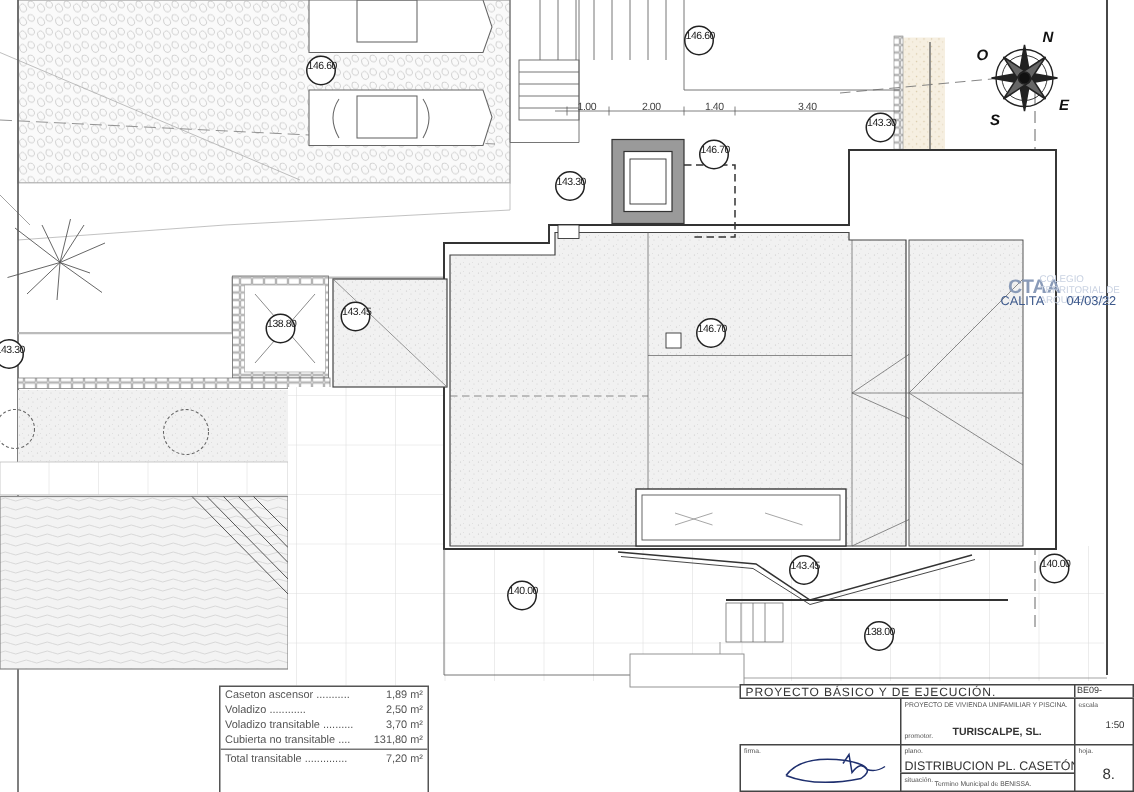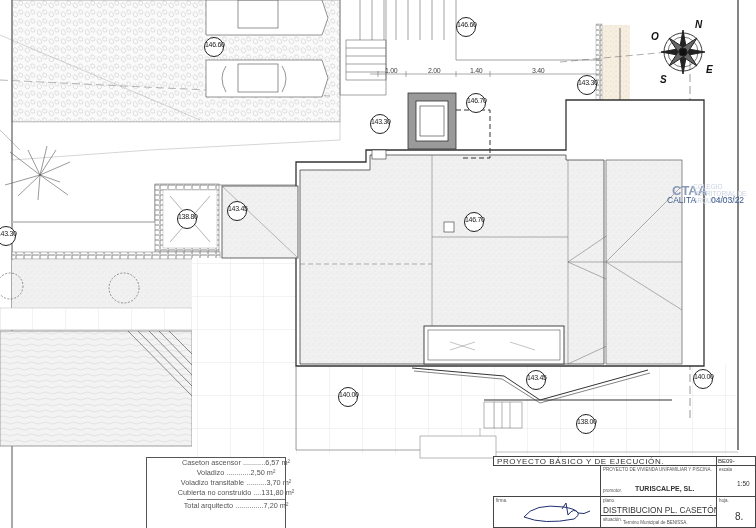--- a/index.html
+++ b/index.html
@@ -3,21 +3,21 @@
 <meta charset="utf-8">
 <style>
   html, body { margin:0; padding:0; background:#fff; }
   body { width:756px; height:528px; position:relative; overflow:hidden; font-family:"Liberation Sans", sans-serif; color:#222; }
   .abs { position:absolute; }
   .svgwrap { position:absolute; left:0; top:0; width:756px; height:528px; }
   .lvl { font-family:"Liberation Sans Narrow","Liberation Sans", sans-serif; font-size:7px; letter-spacing:-0.3px; }
   
   #surf { left:146px; top:457px; width:138px; height:71px; border:1px solid #555; background:#fff; font-size:7.3px; color:#555; }
   #surf .hd { text-align:center; font-weight:bold; font-size:7.4px; color:#222; padding:2px 0 1px; border-bottom:1px solid #555; }
-  #surf .row { display:flex; justify-content:center; padding:0 3px; height:10px; line-height:10px; white-space:nowrap;margin-left:40px; }
+  #surf .row { display:flex; justify-content:space-between; padding:0 3px; height:10px; line-height:10px; white-space:nowrap; }
   #surf .tot { border-top:1px solid #777; margin-top:1px; padding-top:1px; }
   
   #tb { left:493px; top:456px; width:263px; height:72px; font-family:"Liberation Sans Narrow","Liberation Sans",sans-serif; color:#333; }
   #tb .cell { position:absolute; border:1px solid #444; box-sizing:border-box; overflow:hidden; background:#fff; }
   .tiny { font-size:4.5px; color:#555; }
   .stamp { position:absolute; left:655px; top:183px; width:92px; height:40px; }
 </style>
 </head>
 <body>
 
@@ -231,36 +231,36 @@
 <div class="stamp">
   <div class="abs" style="left:17px;top:0;font-weight:bold;font-size:13px;color:#8a9bb8;">CTAA</div>
   <div class="abs" style="left:38px;top:0;width:54px;font-size:6.5px;color:#c9d2e2;line-height:7px;">COLEGIO TERRITORIAL DE ARQUITECTOS</div>
   <div class="abs" style="left:12px;top:12px;font-size:8.5px;color:#3e5a8c;">CALITA</div>
   <div class="abs" style="left:56px;top:12px;font-size:8.5px;color:#3e5a8c;">04/03/22</div>
 </div>
 
 <div id="surf" class="abs">
   <div class="row">
       <span>Caseton ascensor ...........</span>
-      <span>6,57 m²</span>
+      <span>1,89 m²</span>
     </div>
   <div class="row">
       <span>Voladizo            ............</span>
       <span>2,50 m²</span>
     </div>
   <div class="row">
       <span>Voladizo transitable ..........</span>
       <span>3,70 m²</span>
     </div>
   <div class="row">
-      <span>Cubierta no construido ....</span>
+      <span>Cubierta no transitable ....</span>
       <span>131,80 m²</span>
     </div>
   <div class="row tot">
-      <span>Total arquitecto ..............</span>
+      <span>Total transitable ..............</span>
       <span>7,20 m²</span>
     </div>
 </div>
 
 <div id="tb" class="abs">
   <div class="cell" style="left:0;top:0;width:224px;height:10px;font-size:8px;line-height:9px;padding-left:3px;letter-spacing:0.6px;">PROYECTO BÁSICO Y DE EJECUCIÓN.</div>
   <div class="cell" style="left:223px;top:0;width:40px;height:10px;font-size:6px;line-height:9px;padding-left:1px;">BE09-21.07.21</div>
 
   <div class="cell" style="left:107px;top:9px;width:117px;height:32px;">
     <div class="tiny abs" style="left:2px;top:1px;white-space:nowrap;">PROYECTO DE VIVIENDA UNIFAMILIAR Y PISCINA.</div>

